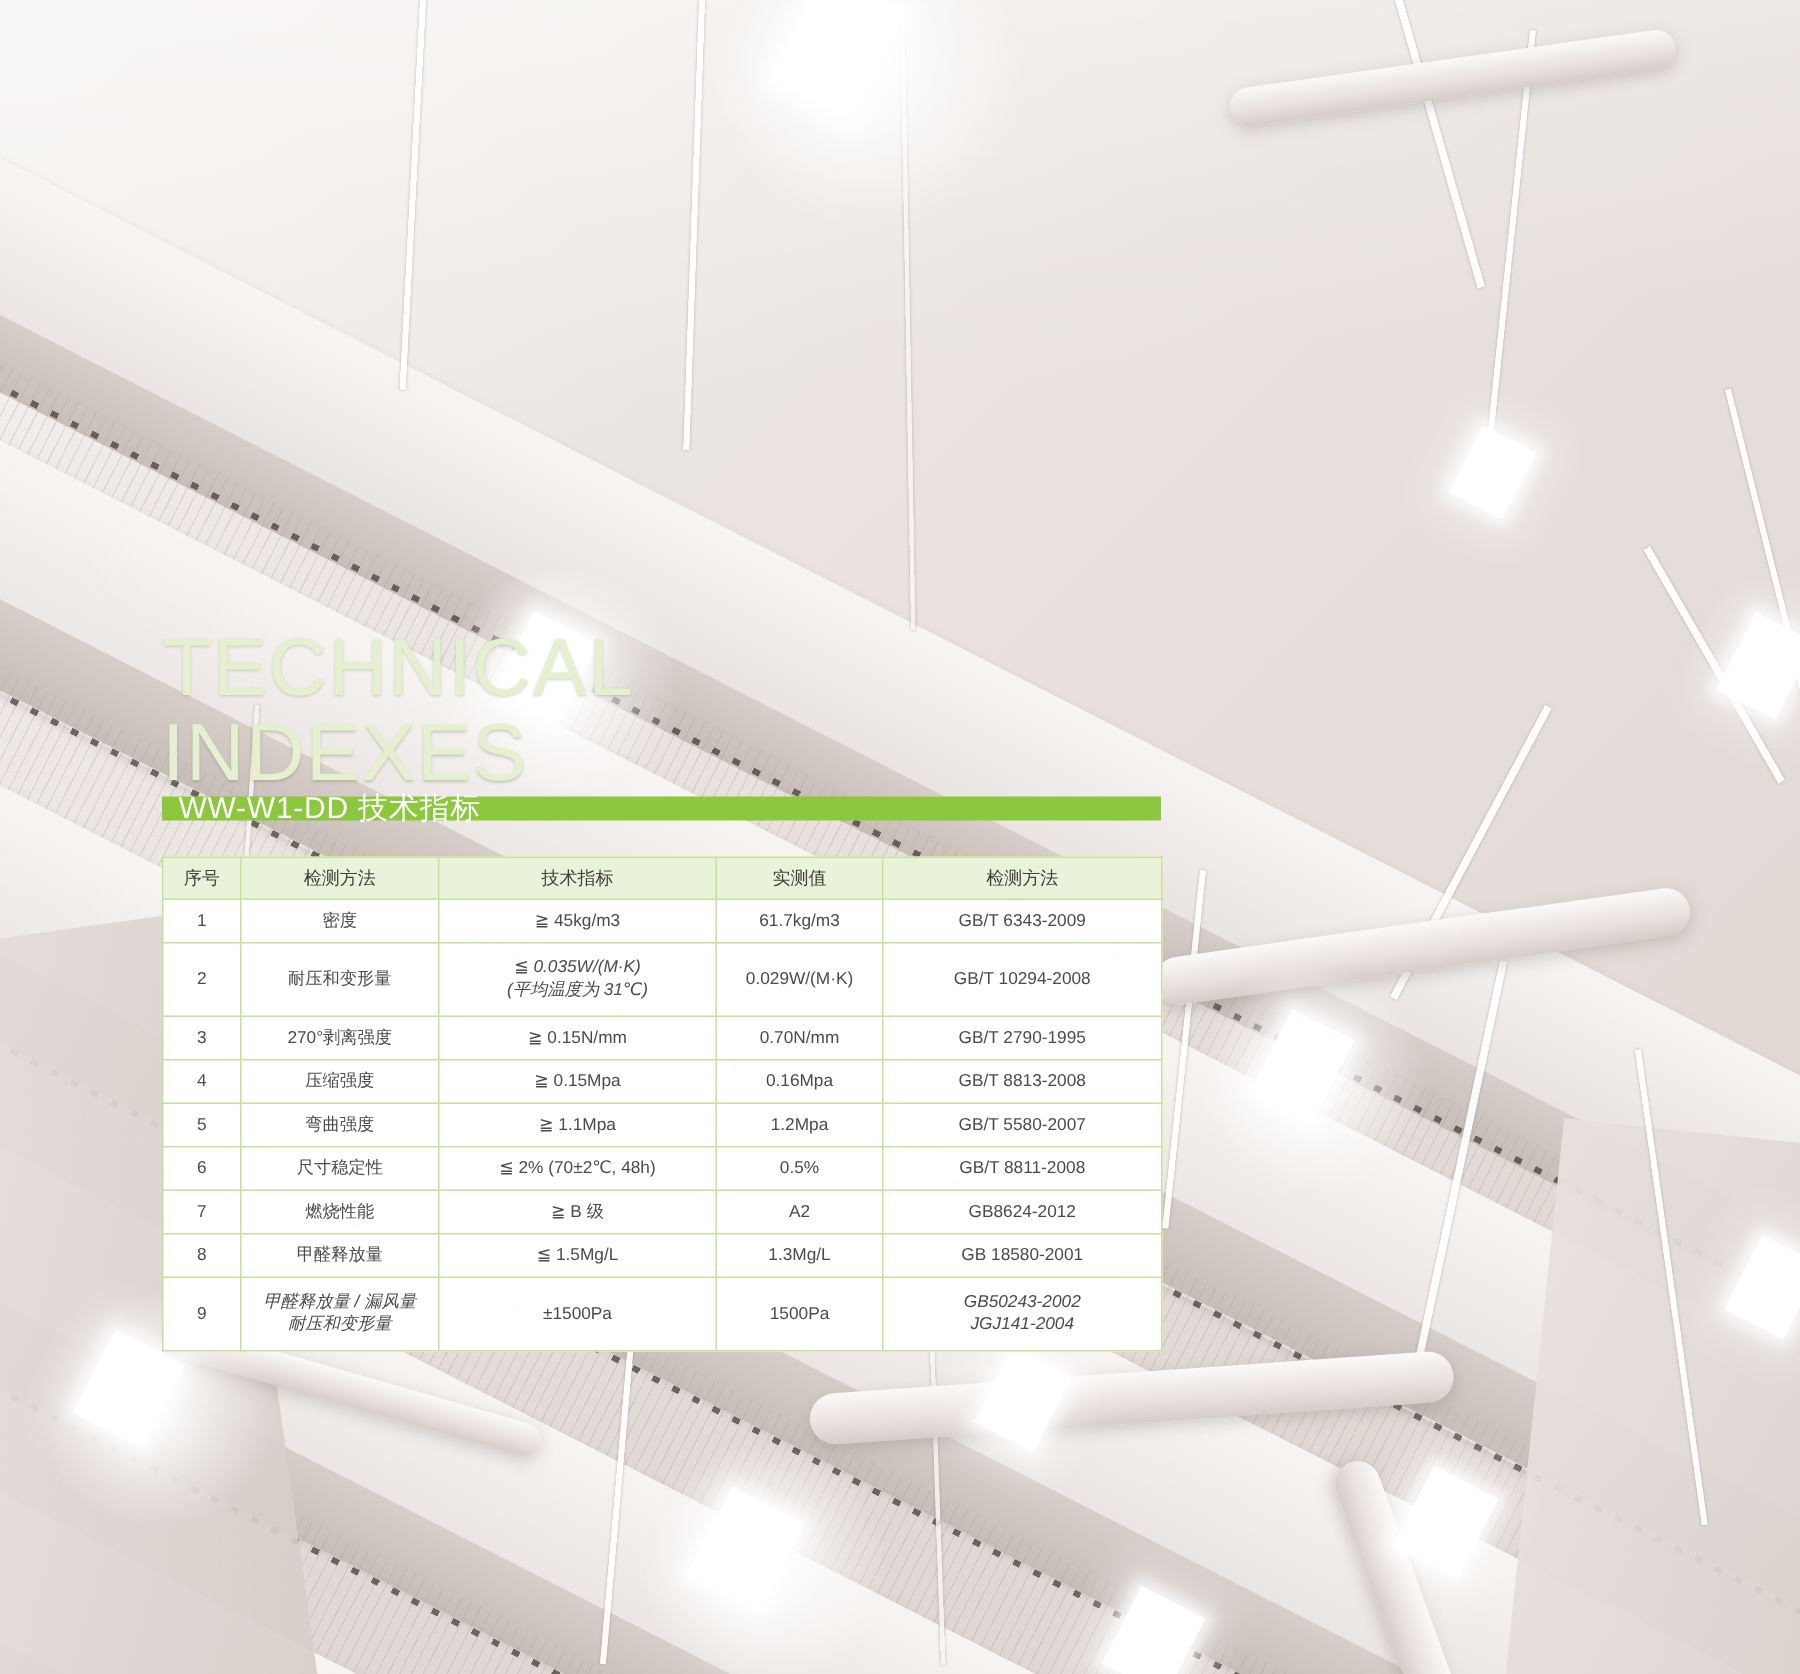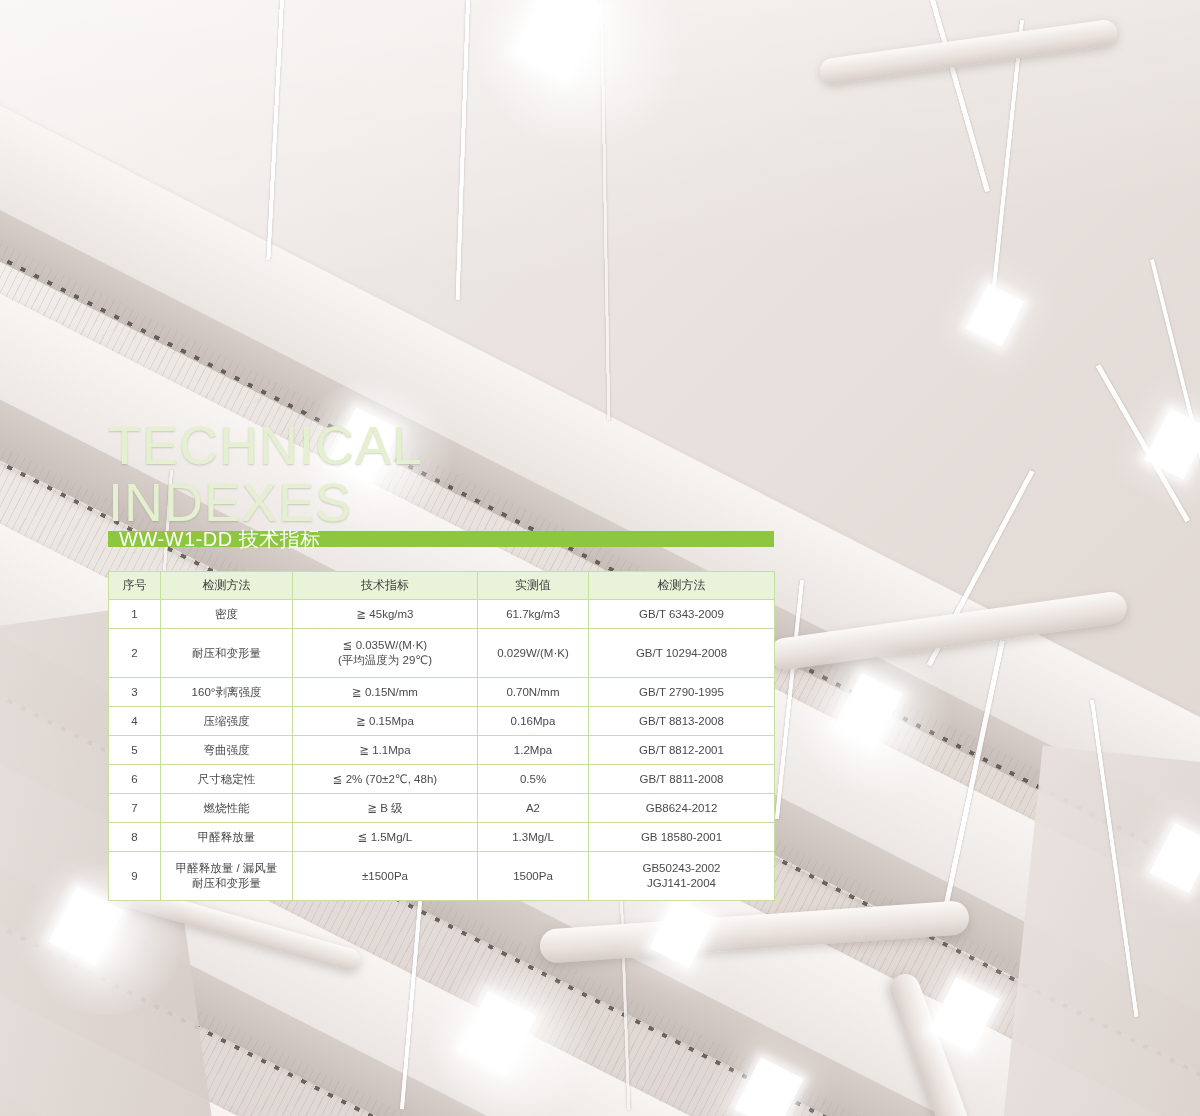--- a/index.html
+++ b/index.html
@@ -193,21 +193,21 @@
     height: 27px;
     font-weight: 400;
     color: #3f3f3f;
     font-size: 12px;
   }
   table.tech tbody td {
     background: rgba(255,255,255,0.90);
     height: 28px;
   }
   table.tech tbody tr.tall td { height: 48px; }
-  table.tech .sub { display: block; }
+  table.tech .sub { display: block; font-style: italic; }
 </style>
 </head>
 <body>
 
 <div id="page">
 
   <div class="photo">
 
     <div class="band flat" style="top:-40px;height:120px;transform:rotate(27deg);"></div>
     <div class="band dark" style="top:60px;height:46px;transform:rotate(27deg);"></div>
@@ -319,45 +319,45 @@
             <td>密度</td>
             <td>≧ 45kg/m3</td>
             <td>61.7kg/m3</td>
             <td>GB/T 6343-2009</td>
           </tr>
           <tr class="tall">
             <td>2</td>
             <td>耐压和变形量</td>
             <td>
               <span class="sub">≦ 0.035W/(M·K)</span>
-              <span class="sub">(平均温度为 29℃)</span>
+              <span class="sub">(平均温度为 31℃)</span>
             </td>
             <td>0.029W/(M·K)</td>
             <td>GB/T 10294-2008</td>
           </tr>
           <tr>
             <td>3</td>
-            <td>160°剥离强度</td>
+            <td>270°剥离强度</td>
             <td>≧ 0.15N/mm</td>
             <td>0.70N/mm</td>
             <td>GB/T 2790-1995</td>
           </tr>
           <tr>
             <td>4</td>
             <td>压缩强度</td>
             <td>≧ 0.15Mpa</td>
             <td>0.16Mpa</td>
             <td>GB/T 8813-2008</td>
           </tr>
           <tr>
             <td>5</td>
             <td>弯曲强度</td>
             <td>≧ 1.1Mpa</td>
             <td>1.2Mpa</td>
-            <td>GB/T 8812-2001</td>
+            <td>GB/T 5580-2007</td>
           </tr>
           <tr>
             <td>6</td>
             <td>尺寸稳定性</td>
             <td>≦ 2% (70±2℃, 48h)</td>
             <td>0.5%</td>
             <td>GB/T 8811-2008</td>
           </tr>
           <tr>
             <td>7</td>

